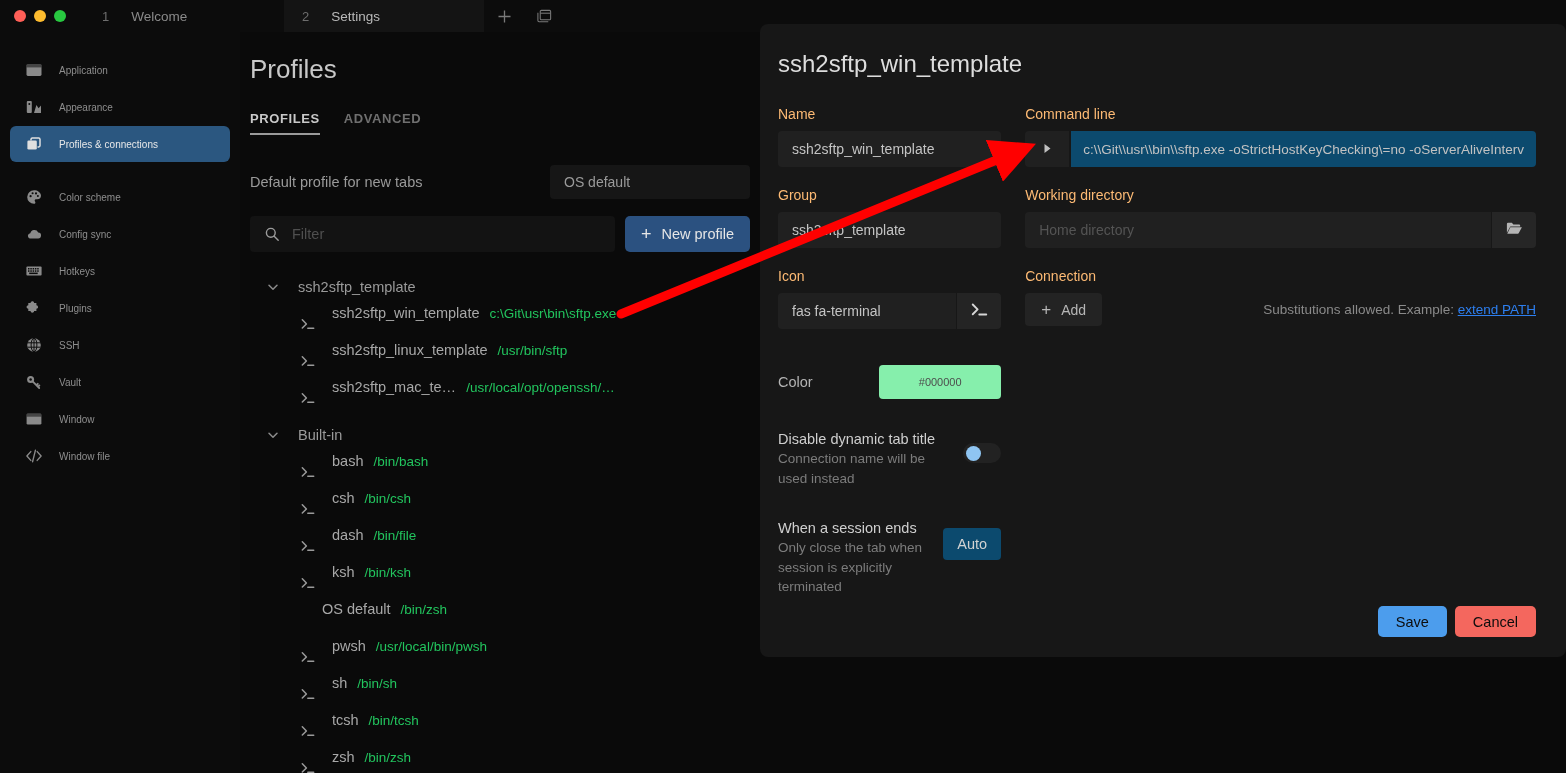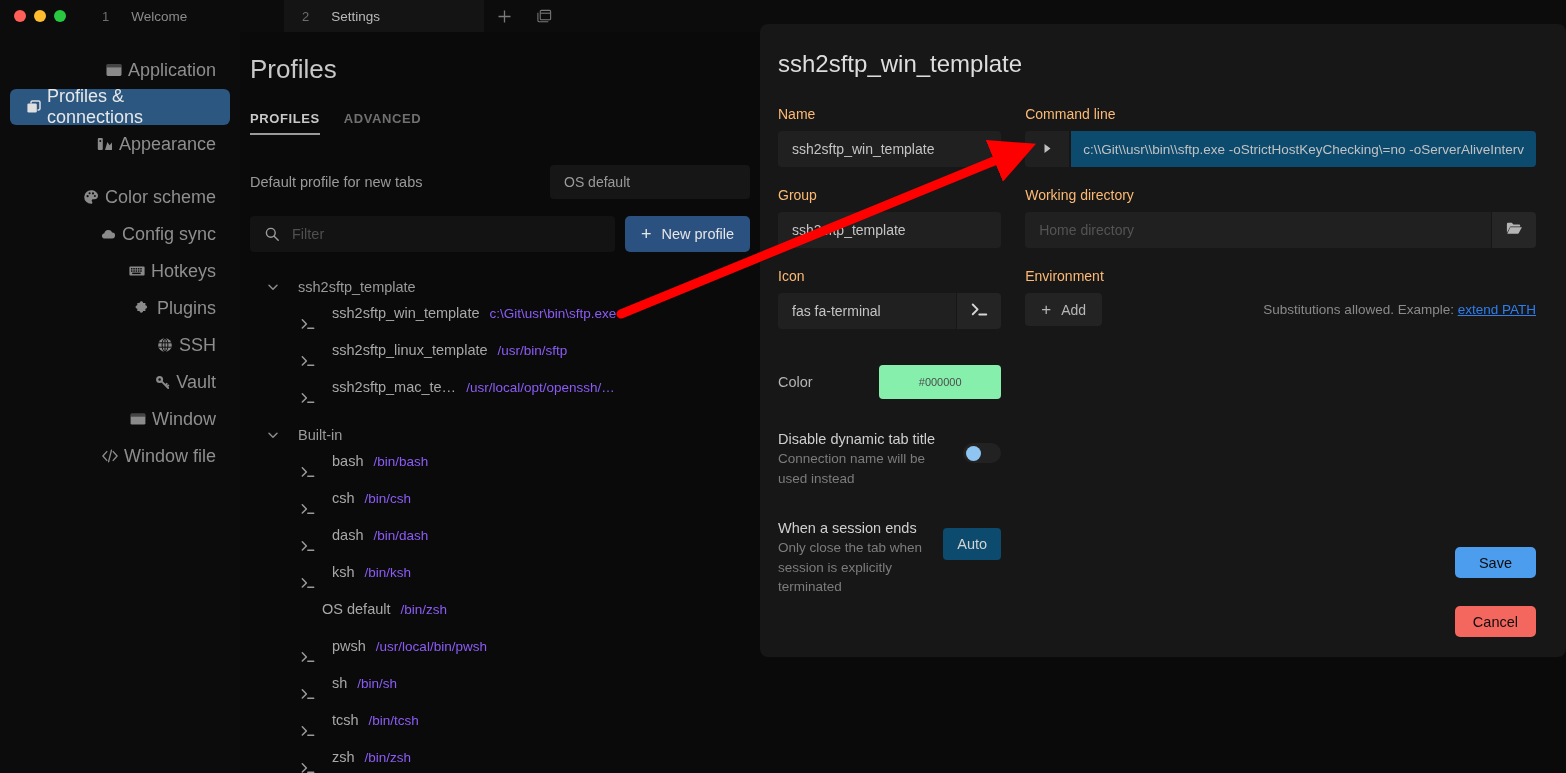--- a/index.html
+++ b/index.html
@@ -37,24 +37,24 @@
     justify-content: center; color: #7a7a7a;
   }
   .tabbtn svg { display: block; }
 
   
   .sidebar {
     position: absolute; top: 32px; left: 0; width: 240px; height: 741px;
     background: #0c0c0c; padding-top: 20px;
   }
   .navitem {
-    display: flex; align-items: center; gap: 4px;
+    display: flex; align-items: center; gap: 16px;
     height: 36px; margin: 0 10px; padding: 0 14px;
     border-radius: 6px;
-    font-size: 18px; color: #8e8e8e; justify-content: flex-end;
+    font-size: 10px; color: #8e8e8e;
   }
   .navitem + .navitem { margin-top: 1px; }
   .navitem.sel { background: #2b5780; color: #e8e8e8; }
   .navitem .nicon {
     width: 19px; height: 19px; display: flex;
     align-items: center; justify-content: center;
     color: #8a8a8a; flex: 0 0 19px;
   }
   .navitem.sel .nicon { color: #e0e0e0; }
   .navitem .nicon svg { display: block; }
@@ -120,21 +120,21 @@
   .chev { width: 16px; display: flex; color: #8c8c8c; }
   .leaf {
     display: flex; align-items: baseline; gap: 0;
     height: 37px; padding-left: 50px;
   }
   .leaf .licon {
     width: 22px; color: #9a9a9a; flex: 0 0 22px;
     align-self: center; display: flex;
   }
   .leaf .lname { font-size: 14.5px; color: #a8a8a8; margin-left: 10px; }
-  .leaf .lpath { font-size: 13.5px; color: #8b5cf6; margin-left: 10px; }
+  .leaf .lpath { font-size: 13.5px; color: #22c55e; margin-left: 10px; }
   .leaf.noicon { padding-left: 72px; }
 
   
   .modal {
     position: absolute; top: 24px; left: 760px;
     width: 806px; height: 633px;
     background: #171717; border-radius: 8px;
     padding: 26px 30px 0 18px;
   }
   .modal-title {
@@ -217,21 +217,21 @@
   }
   .cmdinput {
     flex: 1; height: 36px; background: #0c4a6e; border-radius: 0 4px 4px 0;
     display: flex; align-items: center; padding: 0 12px;
     font-size: 13.5px; color: #c2c2c2;
     white-space: nowrap; overflow: hidden;
   }
 
   .modal-actions {
     position: absolute; right: 30px; bottom: 20px;
-    display: flex; gap: 28px; flex-direction: column;
+    display: flex; gap: 8px;
   }
   .btn {
     height: 31px; border-radius: 5px; padding: 0 18px;
     display: flex; align-items: center; justify-content: center;
     font-size: 14.5px; color: #0d0d0d;
   }
   .btn.save { background: #4c9ded; }
   .btn.cancel { background: #f4675e; }
 
   .arrow-layer {
@@ -275,39 +275,39 @@
   <div class="navitem">
     <span class="nicon">
       <svg width="18" height="18" viewBox="0 0 18 18">
           <rect x="1.5" y="3" width="15" height="12" rx="1.4" fill="currentColor"></rect>
           <rect x="1.5" y="3" width="15" height="3.4" fill="#0c0c0c" opacity=".55"></rect>
         </svg>
     </span>
     <span>Application</span>
   </div>
 
-  <div class="navitem sel">
-    <span class="nicon">
-      <svg width="18" height="18" viewBox="0 0 18 18">
-          <rect x="2.4" y="5.4" width="9.4" height="9.2" rx="1.3" fill="currentColor"></rect>
-          <path d="M6 5.4V4.2A1.3 1.3 0 0 1 7.3 3h6.4A1.3 1.3 0 0 1 15 4.2v6.4a1.3 1.3 0 0 1-1.3 1.3h-1.2" stroke="currentColor" stroke-width="1.5" fill="none"></path>
-        </svg>
-    </span>
-    <span>Profiles &amp; connections</span>
-  </div>
-
   <div class="navitem">
     <span class="nicon">
       <svg width="18" height="18" viewBox="0 0 18 18">
           <rect x="1.8" y="3" width="5" height="12" rx="1" fill="currentColor"></rect>
           <path d="M9 15l2.4-8 2.2 3.2 2.4-2.6V15z" fill="currentColor"></path>
           <circle cx="4.3" cy="6" r="1" fill="#0c0c0c"></circle>
         </svg>
     </span>
     <span>Appearance</span>
+  </div>
+
+  <div class="navitem sel">
+    <span class="nicon">
+      <svg width="18" height="18" viewBox="0 0 18 18">
+          <rect x="2.4" y="5.4" width="9.4" height="9.2" rx="1.3" fill="currentColor"></rect>
+          <path d="M6 5.4V4.2A1.3 1.3 0 0 1 7.3 3h6.4A1.3 1.3 0 0 1 15 4.2v6.4a1.3 1.3 0 0 1-1.3 1.3h-1.2" stroke="currentColor" stroke-width="1.5" fill="none"></path>
+        </svg>
+    </span>
+    <span>Profiles &amp; connections</span>
   </div>
 
 
   <div class="navgap"></div>
 
   <div class="navitem">
     <span class="nicon">
       <svg width="18" height="18" viewBox="0 0 18 18">
           <path d="M9 2.2A6.8 6.8 0 0 0 9 15.8c.9 0 1.4-.6 1.4-1.3 0-.4-.2-.7-.4-1-.2-.3-.3-.5-.3-.9 0-.7.6-1.3 1.3-1.3h1.2A4 4 0 0 0 16 7.2C15.6 4.3 12.6 2.2 9 2.2z" fill="currentColor"></path>
           <circle cx="5.6" cy="8.2" r="1.1" fill="#0c0c0c"></circle>
@@ -510,21 +510,21 @@
     </div>
 
     <div class="leaf">
       <span class="licon">
         <svg width="16" height="16" viewBox="0 0 18 18">
             <path d="M2.6 4.3l4.6 4.6-4.6 4.6" stroke="currentColor" stroke-width="1.7" fill="none" stroke-linecap="round" stroke-linejoin="round"></path>
             <path d="M8.8 13.8h6.6" stroke="currentColor" stroke-width="1.7" stroke-linecap="round"></path>
           </svg>
       </span>
       <span class="lname">dash</span>
-      <span class="lpath">/bin/dash</span>
+      <span class="lpath">/bin/file</span>
     </div>
 
     <div class="leaf">
       <span class="licon">
         <svg width="16" height="16" viewBox="0 0 18 18">
             <path d="M2.6 4.3l4.6 4.6-4.6 4.6" stroke="currentColor" stroke-width="1.7" fill="none" stroke-linecap="round" stroke-linejoin="round"></path>
             <path d="M8.8 13.8h6.6" stroke="currentColor" stroke-width="1.7" stroke-linecap="round"></path>
           </svg>
       </span>
       <span class="lname">ksh</span>
@@ -665,21 +665,21 @@
               <svg width="19" height="19" viewBox="0 0 20 20">
                   <path d="M2 5.2A1.2 1.2 0 0 1 3.2 4h4l1.6 1.8h6A1.2 1.2 0 0 1 16 7v1H5.6L2 14.4z" fill="currentColor"></path>
                   <path d="M5.6 8.6h12.2l-3.4 6.4a1 1 0 0 1-.9.5H2.4z" fill="currentColor"></path>
                 </svg>
             </span>
           </div>
         </div>
       </div>
 
       <div class="fgroup">
-        <div class="flabel">Environment</div>
+        <div class="flabel">Connection</div>
         <div class="envrow">
           <div class="addbtn">
             <span class="plus">+</span>
             <span>Add</span>
           </div>
           <div class="subst">
             <span>Substitutions allowed. Example:</span>
             <a href="#">extend PATH</a>
           </div>
         </div>

